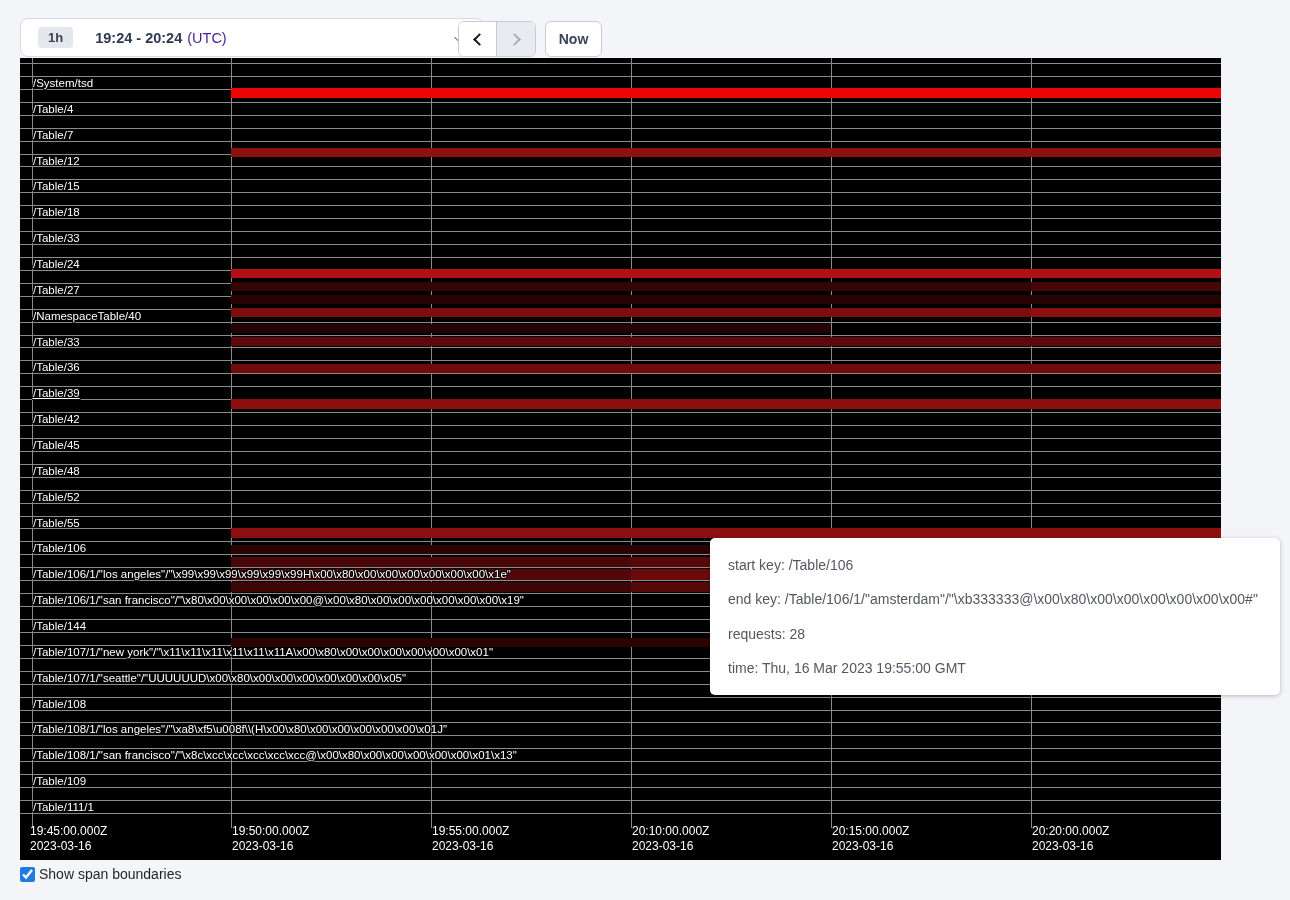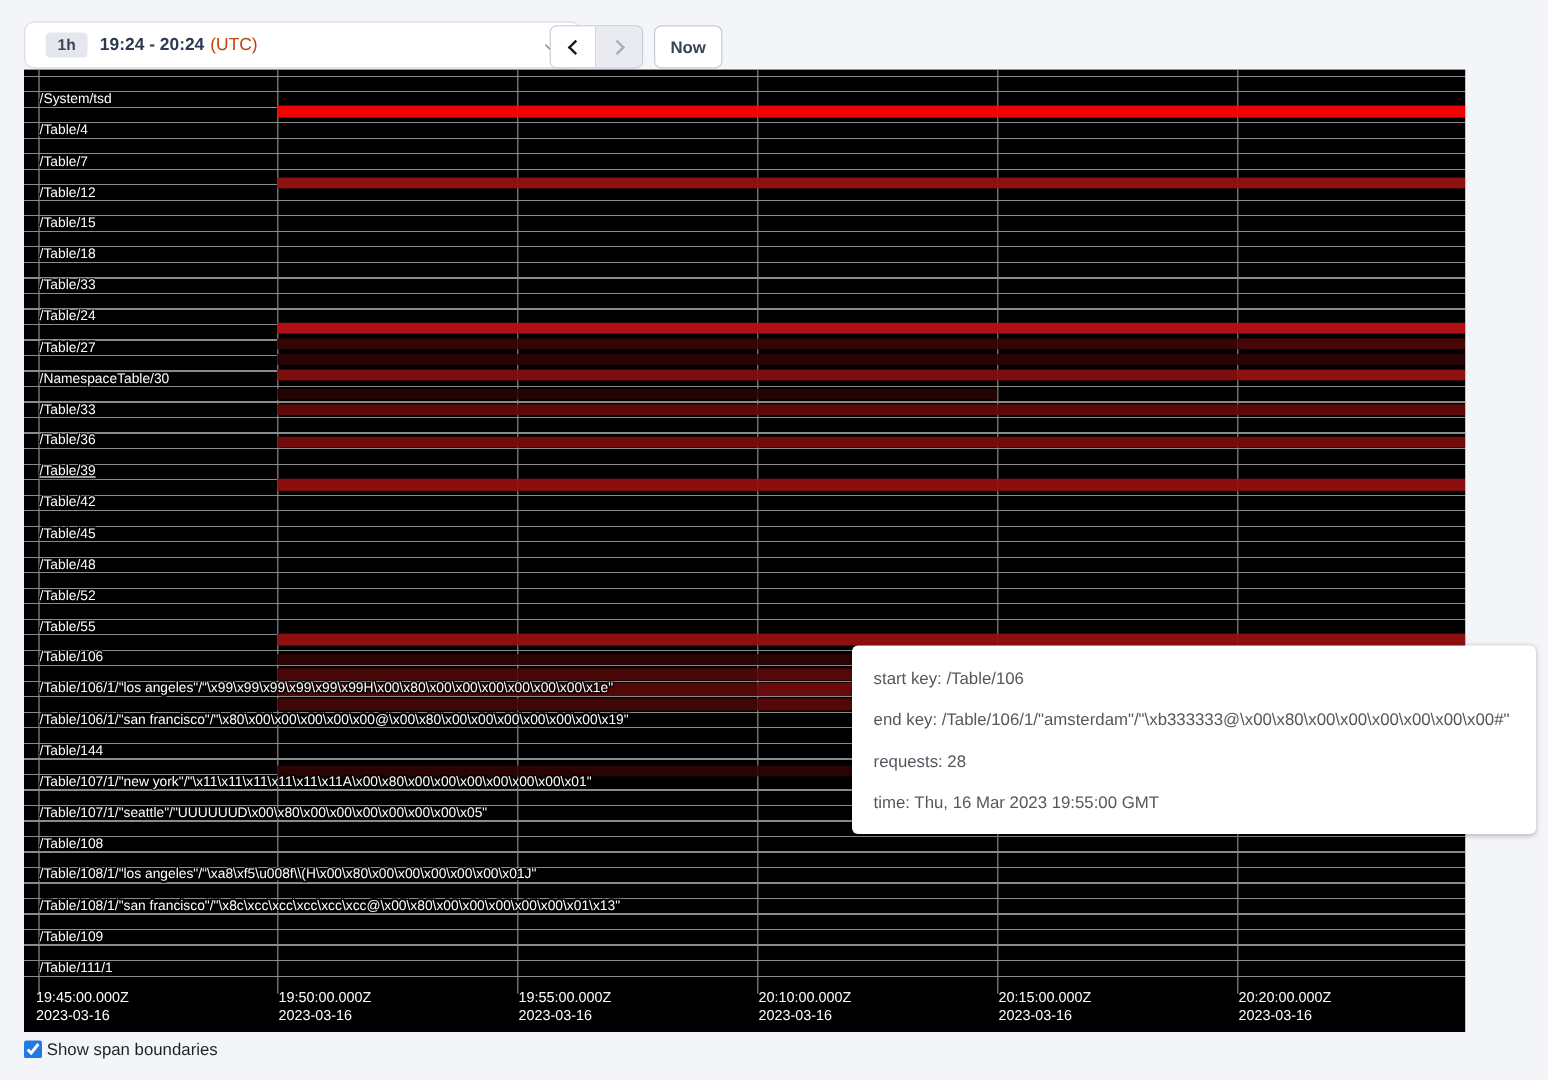--- a/index.html
+++ b/index.html
@@ -14,22 +14,22 @@
   
   .time-selector {
     position:absolute; left:20px; top:18px; width:464px; height:39px;
     background:#fff; border:1px solid #d8dbe4; border-radius:8px;
     display:flex; align-items:center; cursor:pointer;
   }
   .range-badge {
     margin-left:17px; padding:3px 10px; background:#e4e7ee; border-radius:4px;
     font-size:13px; font-weight:bold; color:#3c4354;
   }
-  .range-text { margin-left:10px; font-size:14.5px; font-weight:bold; color:#2c3a52; }
-  .range-suffix { margin-left:5px; font-size:14.5px; color:#c2410c; }
+  .range-text { margin-left:22px; font-size:14.5px; font-weight:bold; color:#2c3a52; }
+  .range-suffix { margin-left:5px; font-size:14.5px; color:#4c1d95; }
   .chev-down {
     position:absolute; right:18px; top:14px; width:9px; height:9px;
     border-right:1.8px solid #5f6880; border-bottom:1.8px solid #5f6880;
     transform:rotate(45deg);
   }
   .arrow-group {
     position:absolute; left:458px; top:21px; width:78px; height:36px;
     border:1px solid #c6cbd6; border-radius:6px; overflow:hidden;
     display:flex; background:#fff;
   }
@@ -194,21 +194,21 @@
     <div class="band" style="left: 1011px; width: 190px; top: 580px; height: 9px; background: rgb(42, 3, 3); z-index: 2;"></div>
     <div class="row-label" style="top: 18px;">/System/tsd</div>
     <div class="row-label" style="top: 44px;">/Table/4</div>
     <div class="row-label" style="top: 70px;">/Table/7</div>
     <div class="row-label" style="top: 96px;">/Table/12</div>
     <div class="row-label" style="top: 121px;">/Table/15</div>
     <div class="row-label" style="top: 147px;">/Table/18</div>
     <div class="row-label" style="top: 173px;">/Table/33</div>
     <div class="row-label" style="top: 199px;">/Table/24</div>
     <div class="row-label" style="top: 225px;">/Table/27</div>
-    <div class="row-label" style="top: 251px;">/NamespaceTable/30</div>
+    <div class="row-label" style="top: 251px;">/NamespaceTable/40</div>
     <div class="row-label" style="top: 277px;">/Table/33</div>
     <div class="row-label" style="top: 302px;">/Table/36</div>
     <div class="row-label" style="top: 328px; text-decoration: underline;">/Table/39</div>
     <div class="row-label" style="top: 354px;">/Table/42</div>
     <div class="row-label" style="top: 380px;">/Table/45</div>
     <div class="row-label" style="top: 406px;">/Table/48</div>
     <div class="row-label" style="top: 432px;">/Table/52</div>
     <div class="row-label" style="top: 458px;">/Table/55</div>
     <div class="row-label" style="top: 483px;">/Table/106</div>
     <div class="row-label" style="top: 509px;">/Table/106/1/"los angeles"/"\x99\x99\x99\x99\x99\x99H\x00\x80\x00\x00\x00\x00\x00\x00\x1e"</div>

